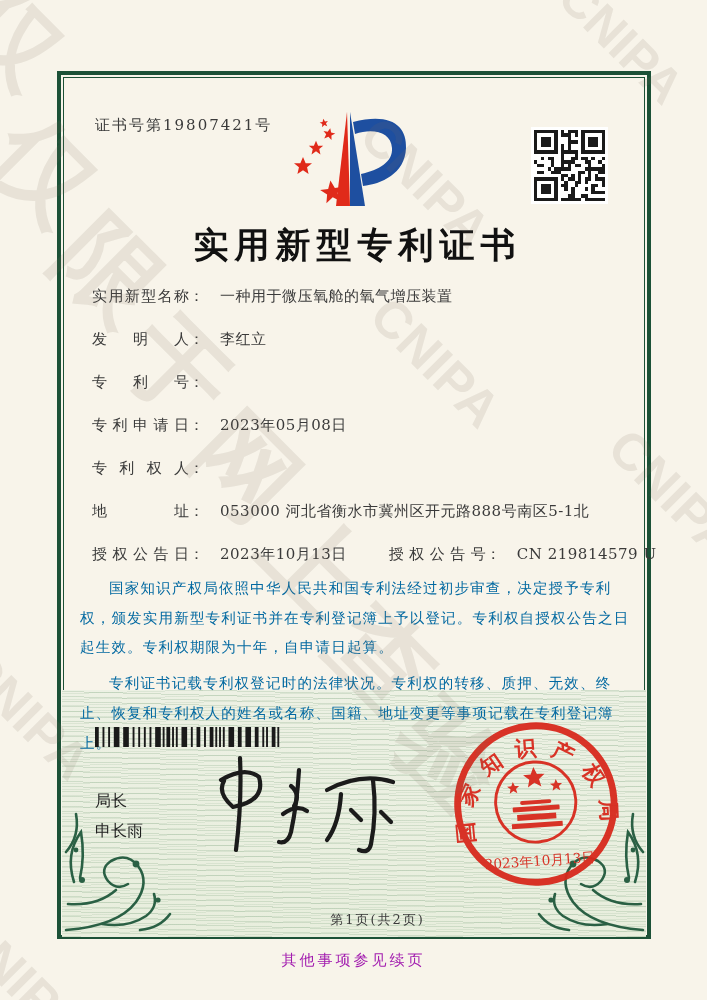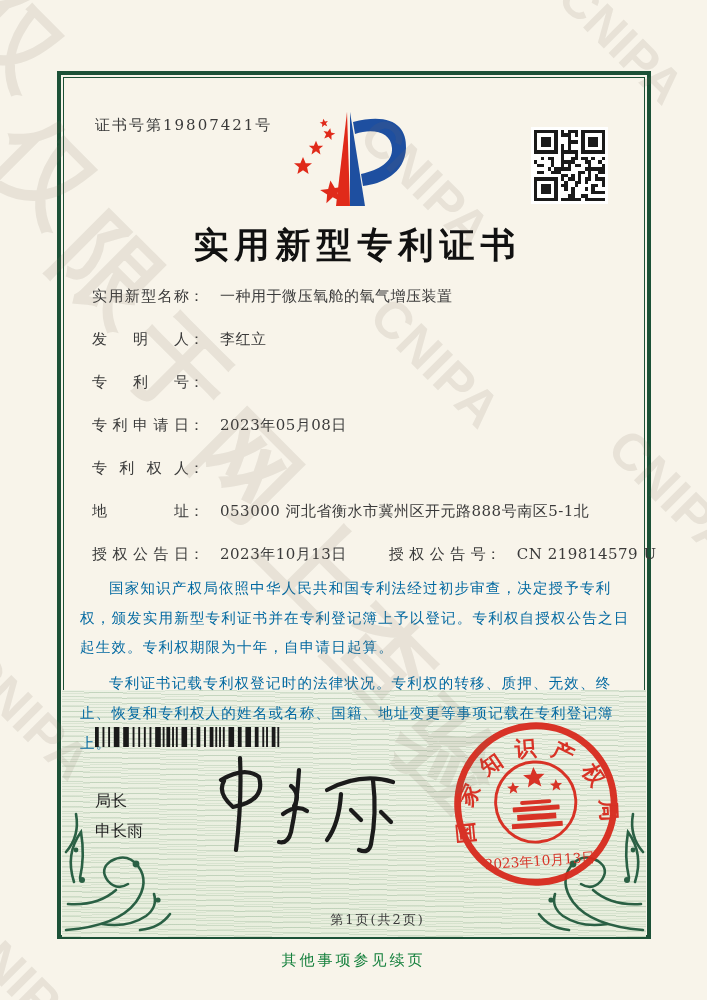--- a/index.html
+++ b/index.html
@@ -50,21 +50,21 @@
   .paras{position:absolute;left:80px;top:574px;width:550px;font-size:14.5px;
     line-height:2.05;letter-spacing:1.2px;color:#0369a1;}
   .paras p{margin:0 0 6px 0;text-indent:2em;}
   .barcode{position:absolute;left:95px;top:727px;width:188px;height:20px;}
   .barcode svg{width:100%;height:100%;display:block;}
   .officer{position:absolute;left:95px;top:786px;font-family:"Liberation Sans","DejaVu Sans",sans-serif;
     font-size:16px;color:#1f1f1f;line-height:1.9;}
   .signature{position:absolute;left:195px;top:752px;}
   .seal{position:absolute;left:448px;top:716px;transform:rotate(-4deg);opacity:.95;}
   .page-info{position:absolute;left:0;right:0;top:911px;text-align:center;font-size:13px;color:#3a3a3a;letter-spacing:2px;padding-left:48px;}
-  .continuation{position:absolute;left:0;right:0;top:951px;text-align:center;font-size:15px;color:#15803d;letter-spacing:3px;}
+  .continuation{position:absolute;left:0;right:0;top:951px;text-align:center;font-size:15px;color:#a21caf;letter-spacing:3px;}
 </style>
 </head>
 <body>
 
 <div id="watermark-layer">
     <span class="wm" style="left: 14px; top: -30px; font-size: 95px;">仅</span>
     <span class="wm" style="left: 585px; top: -30px; font-size: 50px;">CNIPA</span>
     <span class="wm" style="left: 45px; top: 100px; font-size: 100px;">仅</span>
     <span class="wm" style="left: 110px; top: 200px; font-size: 100px;">限</span>
     <span class="wm" style="left: 178px; top: 298px; font-size: 100px;">于</span>

